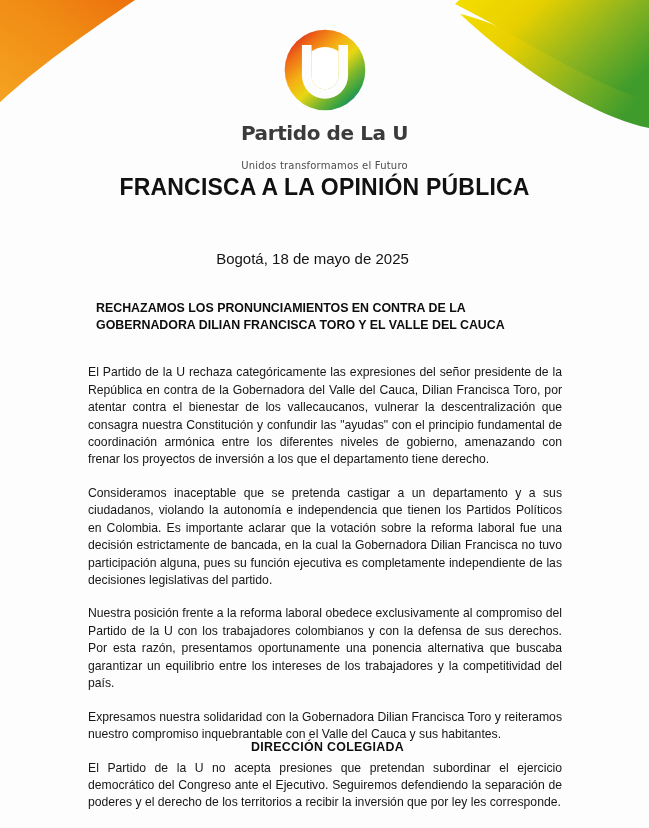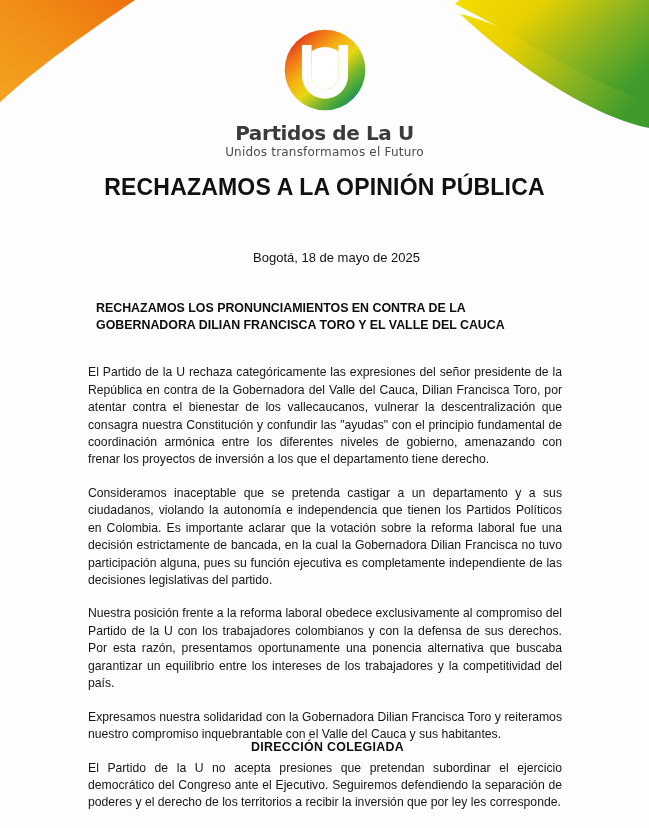--- a/index.html
+++ b/index.html
@@ -51,48 +51,48 @@
   .logo-wordmark {
     margin-top: 5px;
     font-family: "DejaVu Sans", sans-serif;
     font-weight: bold;
     font-size: 20px;
     letter-spacing: -0.4px;
     color: #3b3b3b;
     line-height: 1.05;
   }
   .logo-tagline {
-    margin-top: 1px;
+    margin-top: 16px;
     font-family: "DejaVu Sans", sans-serif;
-    font-size: 12px;
+    font-size: 10px;
     letter-spacing: 0.2px;
     color: #4c4c4c;
   }
 
   
   .doc-title {
     position: absolute;
     left: 60px;
     top: 158px;
     width: 529px;
     text-align: center;
     font-size: 23px;
     line-height: 1.27;
     color: #111111;
     letter-spacing: 0.2px;
   }
 
   
   .dateline {
     position: absolute;
-    left: 72px;
+    left: 48px;
     top: 250px;
     width: 529px;
     text-align: center;
-    font-size: 13px;
+    font-size: 15px;
     color: #141414;
   }
 
   
   .body-block {
     position: absolute;
     left: 88px;
     top: 300px;
     width: 474px;
   }
@@ -175,25 +175,25 @@
         </linearGradient>
         <mask id="uMask">
           <rect x="0" y="0" width="100" height="100" fill="#fff"></rect>
           <path d="M 36,24 L 36,56 A 14,14 0 0 0 64,56 L 64,24 L 74,24 L 74,56
                    A 24,24 0 0 1 26,56 L 26,24 Z" fill="#000"></path>
         </mask>
       </defs>
       <circle cx="50" cy="50" r="42" fill="url(#ringGrad)" mask="url(#uMask)"></circle>
       <circle cx="50" cy="50" r="24" fill="#ffffff" mask="url(#uMask)"></circle>
     </svg>
-    <div class="logo-wordmark">Partidos de La U</div>
+    <div class="logo-wordmark">Partido de La U</div>
     <div class="logo-tagline">Unidos transformamos el Futuro</div>
   </div>
 
-  <h1 class="doc-title">RECHAZAMOS A LA OPINIÓN PÚBLICA</h1>
+  <h1 class="doc-title">FRANCISCA A LA OPINIÓN PÚBLICA</h1>
 
   <div class="dateline">Bogotá, 18 de mayo de 2025</div>
 
   <div class="body-block">
     <p class="section-heading">RECHAZAMOS LOS PRONUNCIAMIENTOS EN CONTRA DE LA GOBERNADORA DILIAN FRANCISCA TORO Y EL VALLE DEL CAUCA</p>
     <p class="para">El Partido de la U rechaza categóricamente las expresiones del señor presidente de la República en contra de la Gobernadora del Valle del Cauca, Dilian Francisca Toro, por atentar contra el bienestar de los vallecaucanos, vulnerar la descentralización que consagra nuestra Constitución y confundir las "ayudas" con el principio fundamental de coordinación armónica entre los diferentes niveles de gobierno, amenazando con frenar los proyectos de inversión a los que el departamento tiene derecho.</p>
     <p class="para">Consideramos inaceptable que se pretenda castigar a un departamento y a sus ciudadanos, violando la autonomía e independencia que tienen los Partidos Políticos en Colombia. Es importante aclarar que la votación sobre la reforma laboral fue una decisión estrictamente de bancada, en la cual la Gobernadora Dilian Francisca no tuvo participación alguna, pues su función ejecutiva es completamente independiente de las decisiones legislativas del partido.</p>
     <p class="para">Nuestra posición frente a la reforma laboral obedece exclusivamente al compromiso del Partido de la U con los trabajadores colombianos y con la defensa de sus derechos. Por esta razón, presentamos oportunamente una ponencia alternativa que buscaba garantizar un equilibrio entre los intereses de los trabajadores y la competitividad del país.</p>
     <p class="para">Expresamos nuestra solidaridad con la Gobernadora Dilian Francisca Toro y reiteramos nuestro compromiso inquebrantable con el Valle del Cauca y sus habitantes.</p>
     <p class="para">El Partido de la U no acepta presiones que pretendan subordinar el ejercicio democrático del Congreso ante el Ejecutivo. Seguiremos defendiendo la separación de poderes y el derecho de los territorios a recibir la inversión que por ley les corresponde.</p>

